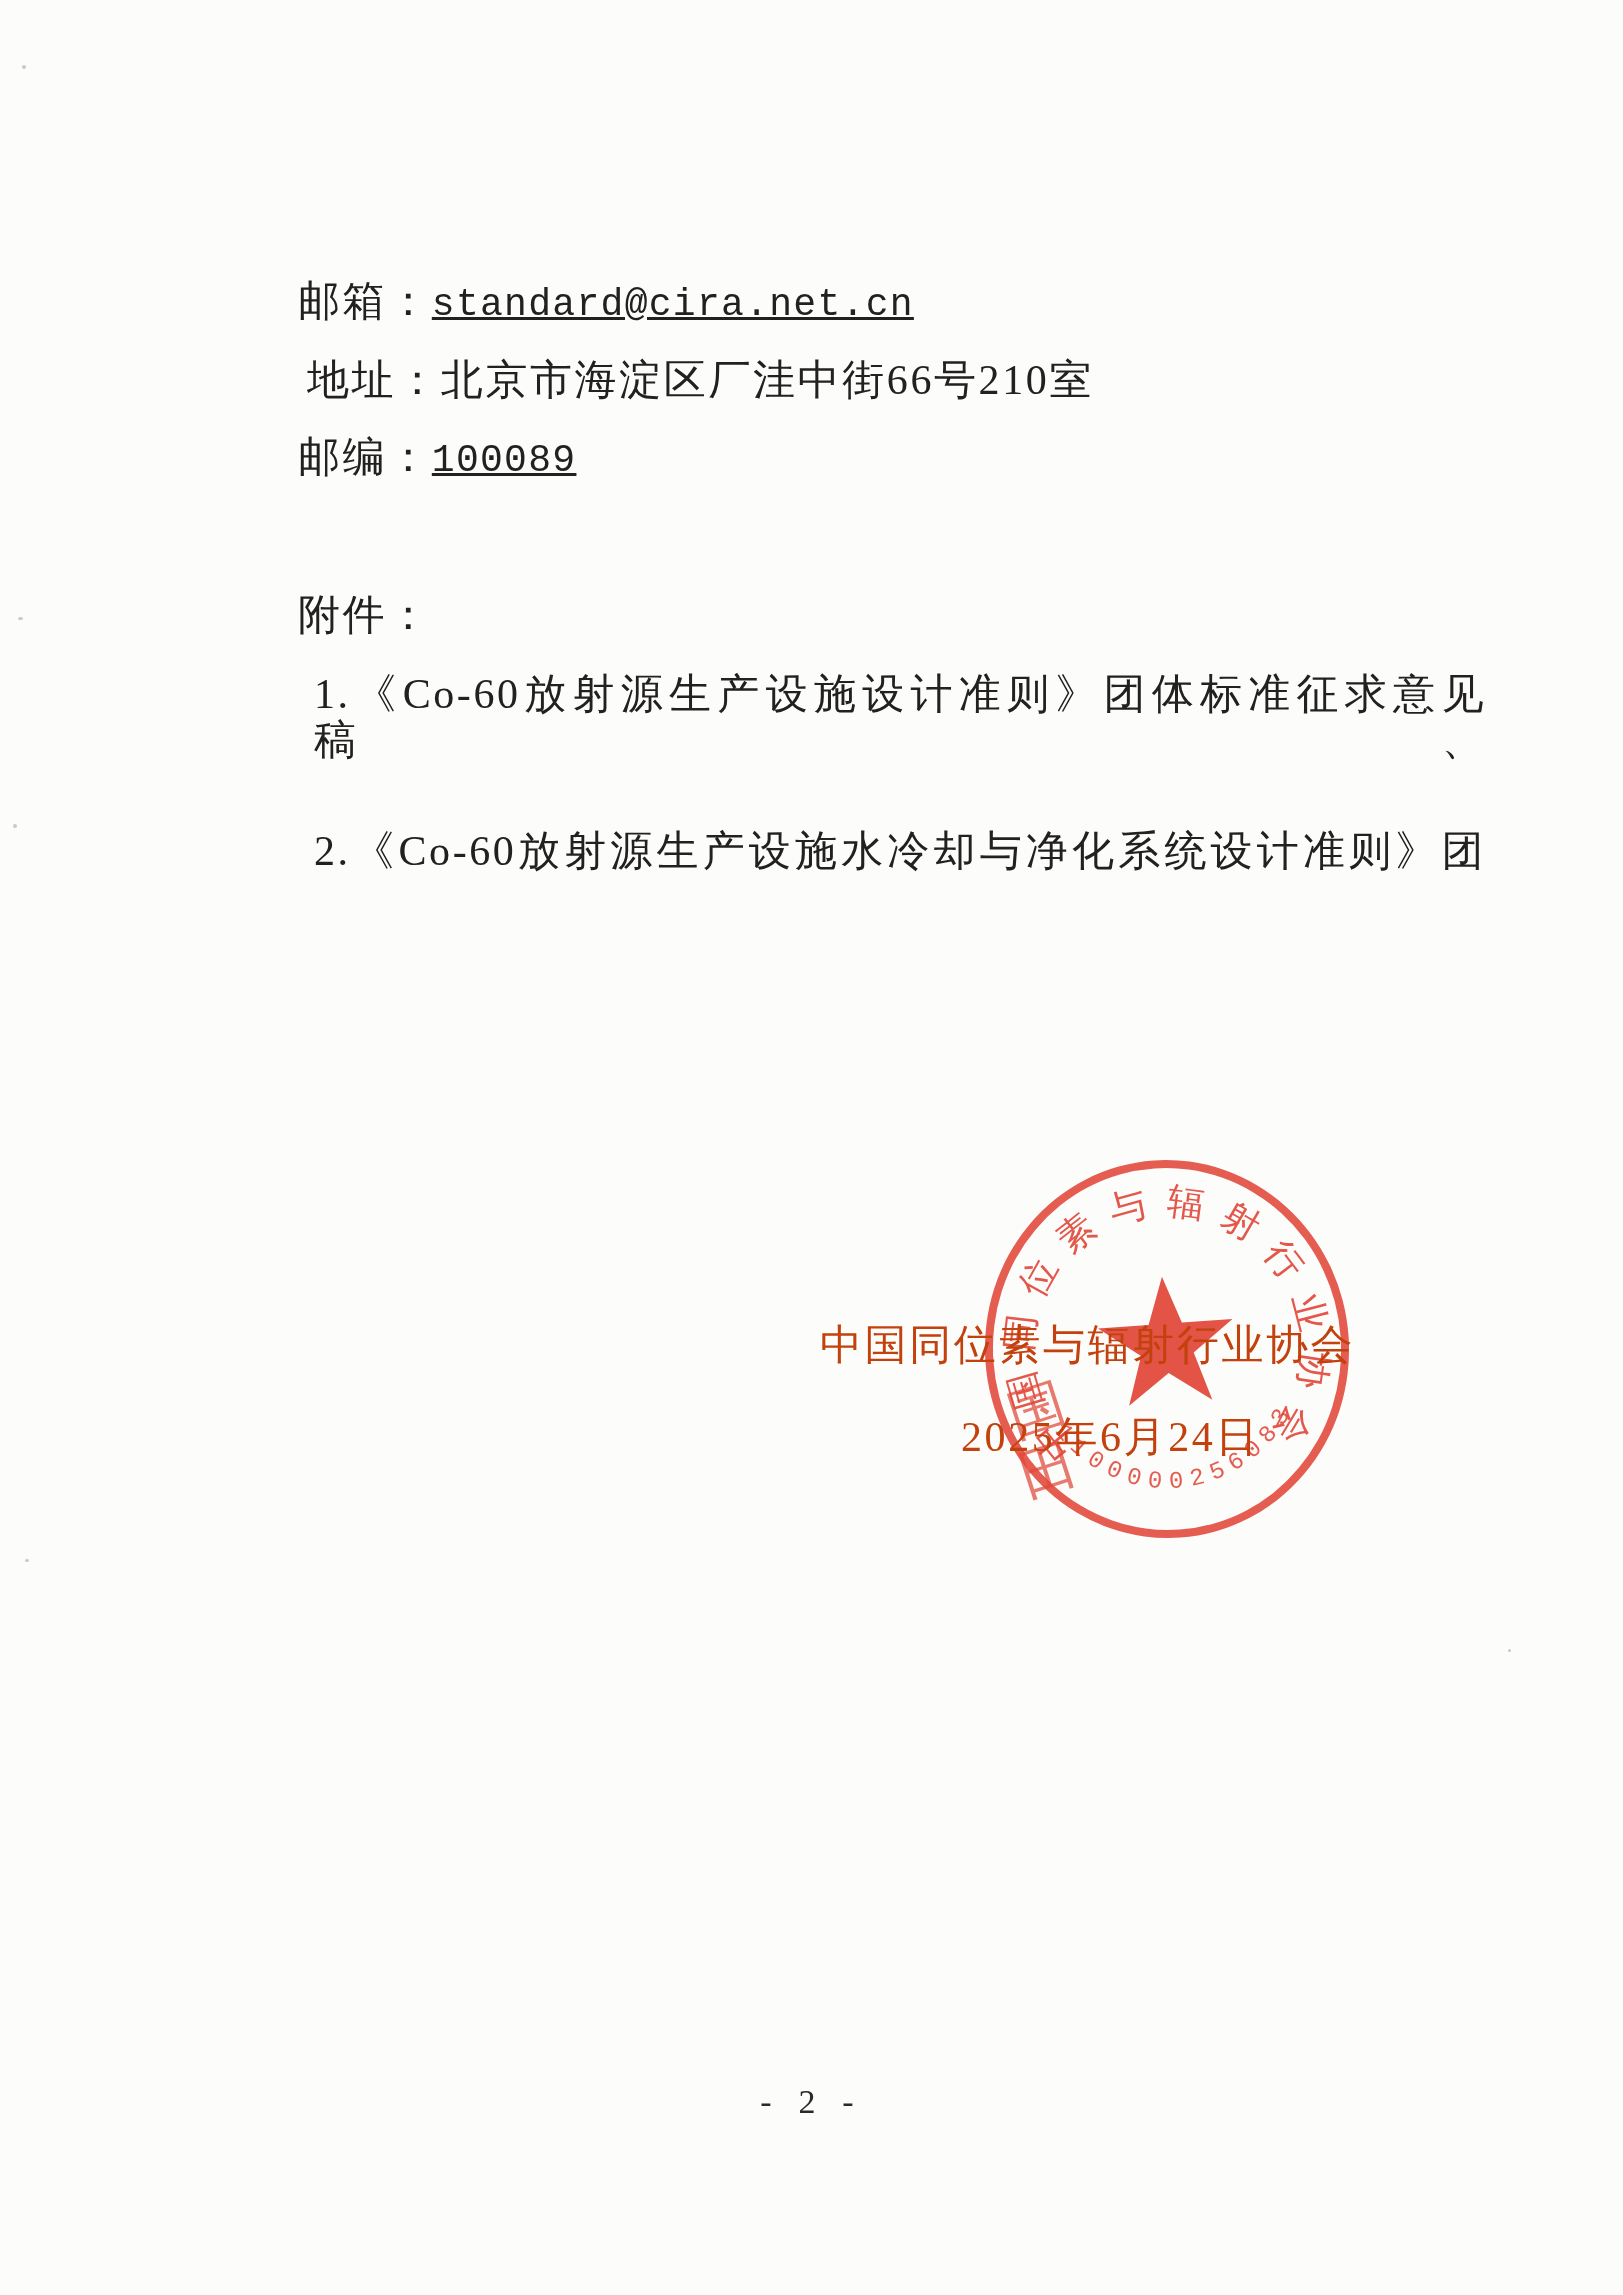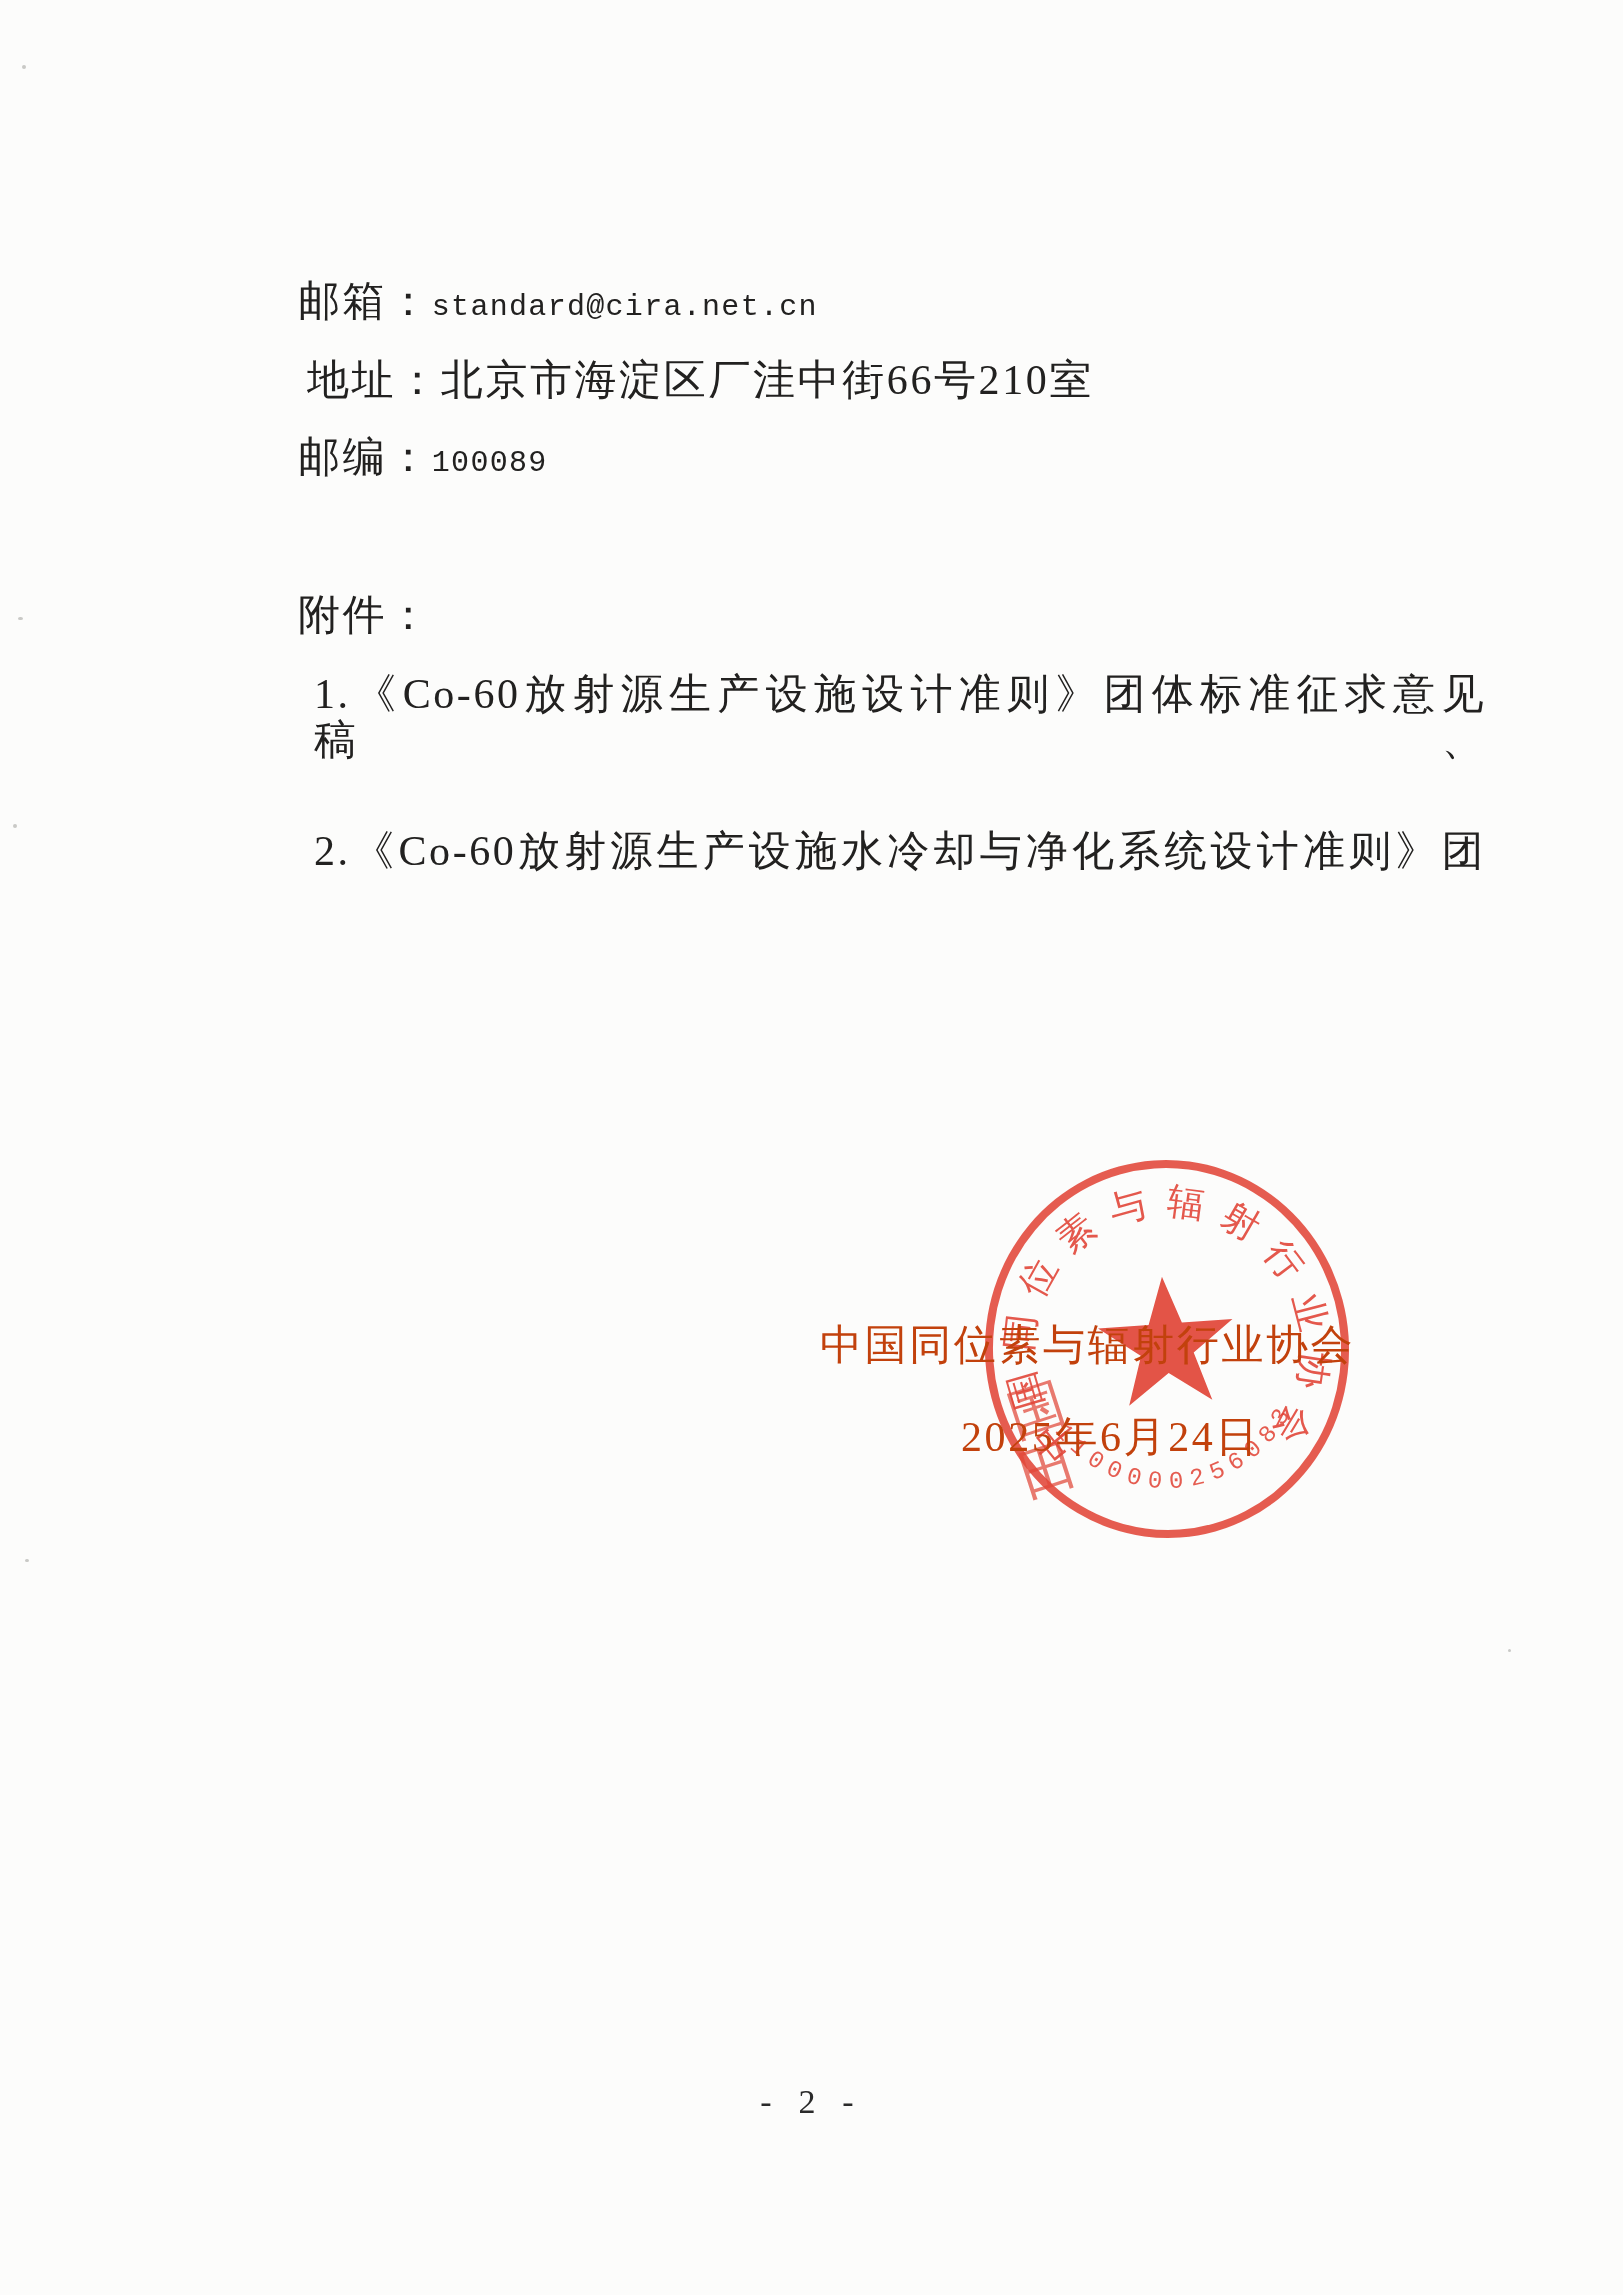--- a/index.html
+++ b/index.html
@@ -20,22 +20,23 @@
   }
   .fill{
     white-space:normal;
     width:1172px;
     text-align:justify;
     text-align-last:justify;
     margin-left:16px;
   }
   .mono{
     font-family:"Liberation Mono","DejaVu Sans Mono",monospace;
-    font-size:30px;
+    font-size:38px;
     letter-spacing:1.3px;
+    text-decoration:underline;
   }
   .page-number{
     position:absolute;
     left:0;top:2083px;width:1623px;
     text-align:center;
     font-size:34px;
     letter-spacing:9.2px;
     color:#2a2a2a;
   }
   

